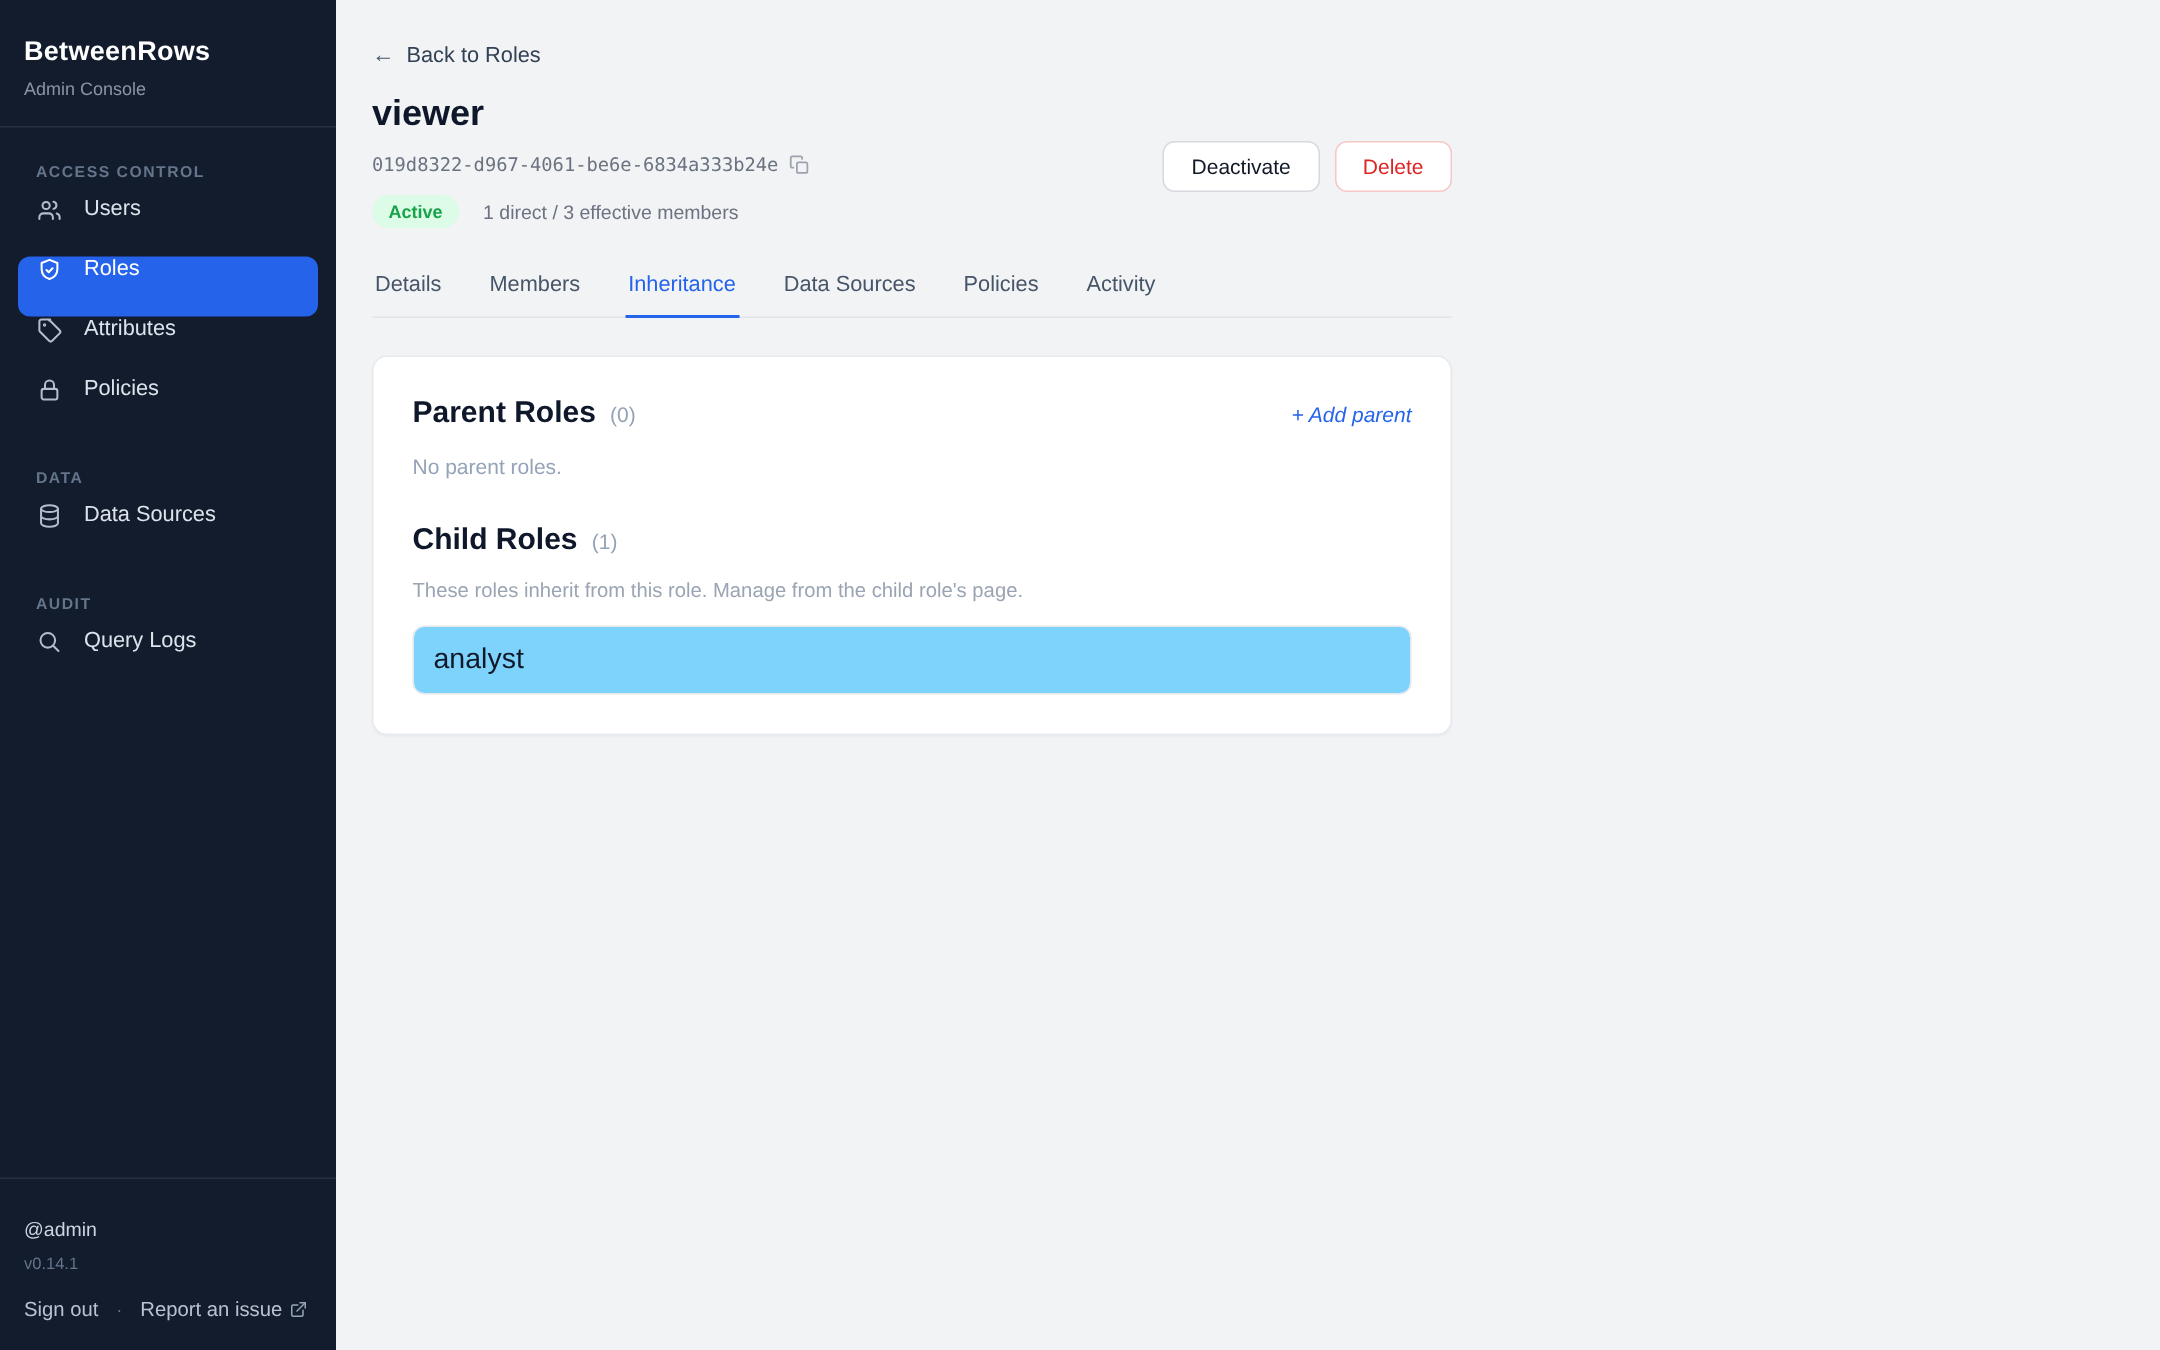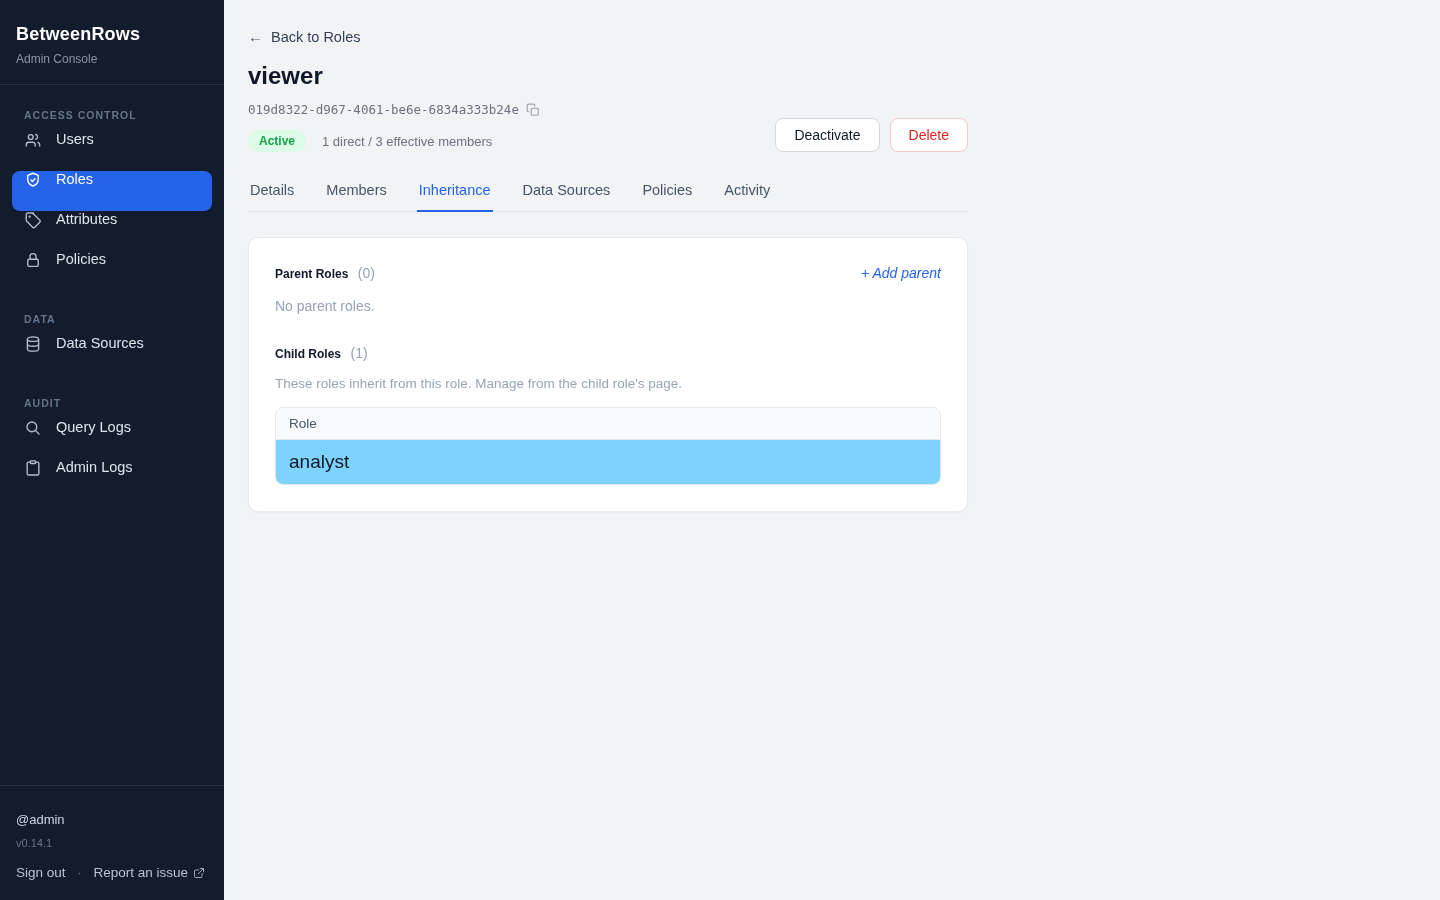--- a/index.html
+++ b/index.html
@@ -66,21 +66,21 @@
   .back-link {
     display: inline-flex;
     align-items: center;
     gap: 8px;
     font-size: 14.5px;
     color: #334155;
     cursor: pointer;
   }
   .back-arrow { font-size: 15px; color: #475569; }
 
-  .header-row { display: flex; justify-content: space-between; align-items: flex-end; margin-top: 16px; }
+  .header-row { display: flex; justify-content: space-between; align-items: center; margin-top: 16px; }
   .page-title { font-size: 24px; font-weight: 700; color: #0f172a; }
   .uuid-row { display: flex; align-items: center; gap: 7px; margin-top: 12px; }
   .uuid {
     font-family: "DejaVu Sans Mono", "Liberation Mono", monospace;
     font-size: 12.5px;
     color: #6b7280;
   }
   .copy-btn { cursor: pointer; color: #9ca3af; display: inline-flex; }
   .copy-btn svg { width: 14px; height: 14px; }
   .badge-row { display: flex; align-items: center; gap: 16px; margin-top: 13px; }
@@ -122,21 +122,21 @@
   .card {
     margin-top: 25px;
     width: 720px;
     background: #ffffff;
     border: 1px solid #e7eaee;
     border-radius: 10px;
     box-shadow: 0 1px 2px rgba(16,24,40,0.04);
     padding: 26px;
   }
   .card-head { display: flex; justify-content: space-between; align-items: center; }
-  .section-title { font-size: 12px; font-weight: 700; color: #0f172a; }
+  .section-title { font-size: 20px; font-weight: 700; color: #0f172a; }
   .section-count { font-size: 14px; font-weight: 400; color: #94a3b8; margin-left: 5px; }
   .add-link { font-size: 14px; font-weight: 500; color: #2563eb; cursor: pointer; font-style: italic; }
   .empty-text { font-size: 14px; color: #94a3b8; margin-top: 16px; }
   .child-head { margin-top: 30px; }
   .desc-text { font-size: 13.5px; color: #9aa4b2; margin-top: 14px; }
 
   .role-table {
     margin-top: 16px;
     border: 1px solid #e5e7eb;
     border-radius: 8px;
@@ -232,29 +232,20 @@
     <div class="nav-item">
       <span class="nav-icon">
         <svg viewBox="0 0 24 24" fill="none" stroke="currentColor" stroke-width="1.8" stroke-linecap="round" stroke-linejoin="round">
             <circle cx="10.5" cy="10.5" r="6.5"></circle>
             <path d="M20 20l-4.5-4.5"></path>
           </svg>
       </span>
       <span class="nav-label">Query Logs</span>
     </div>
 
-    <div class="nav-item">
-      <span class="nav-icon">
-        <svg viewBox="0 0 24 24" fill="none" stroke="currentColor" stroke-width="1.8" stroke-linecap="round" stroke-linejoin="round">
-            <rect x="8.5" y="2.5" width="7" height="3.5" rx="1"></rect>
-            <path d="M15.5 4.2H18a1.8 1.8 0 0 1 1.8 1.8v13.5a1.8 1.8 0 0 1-1.8 1.8H6a1.8 1.8 0 0 1-1.8-1.8V6A1.8 1.8 0 0 1 6 4.2h2.5"></path>
-          </svg>
-      </span>
-      <span class="nav-label">Admin Logs</span>
-    </div>
   </nav>
 
   <div class="side-spacer"></div>
   <div class="side-divider"></div>
 
   <div class="side-footer">
     <div class="side-user">@admin</div>
     <div class="side-version">v0.14.1</div>
     <div class="side-links">
       <span class="side-link">Sign out</span>
@@ -325,19 +316,18 @@
 
       <div class="card-head child-head">
         <div>
           <span class="section-title">Child Roles</span>
           <span class="section-count">(1)</span>
         </div>
       </div>
       <div class="desc-text">These roles inherit from this role. Manage from the child role's page.</div>
 
       <div class="role-table">
-        <div class="table-header">Role</div>
         <div class="table-row">analyst</div>
       </div>
     </section>
 
   </div>
 </main>
 
 </body></html>

